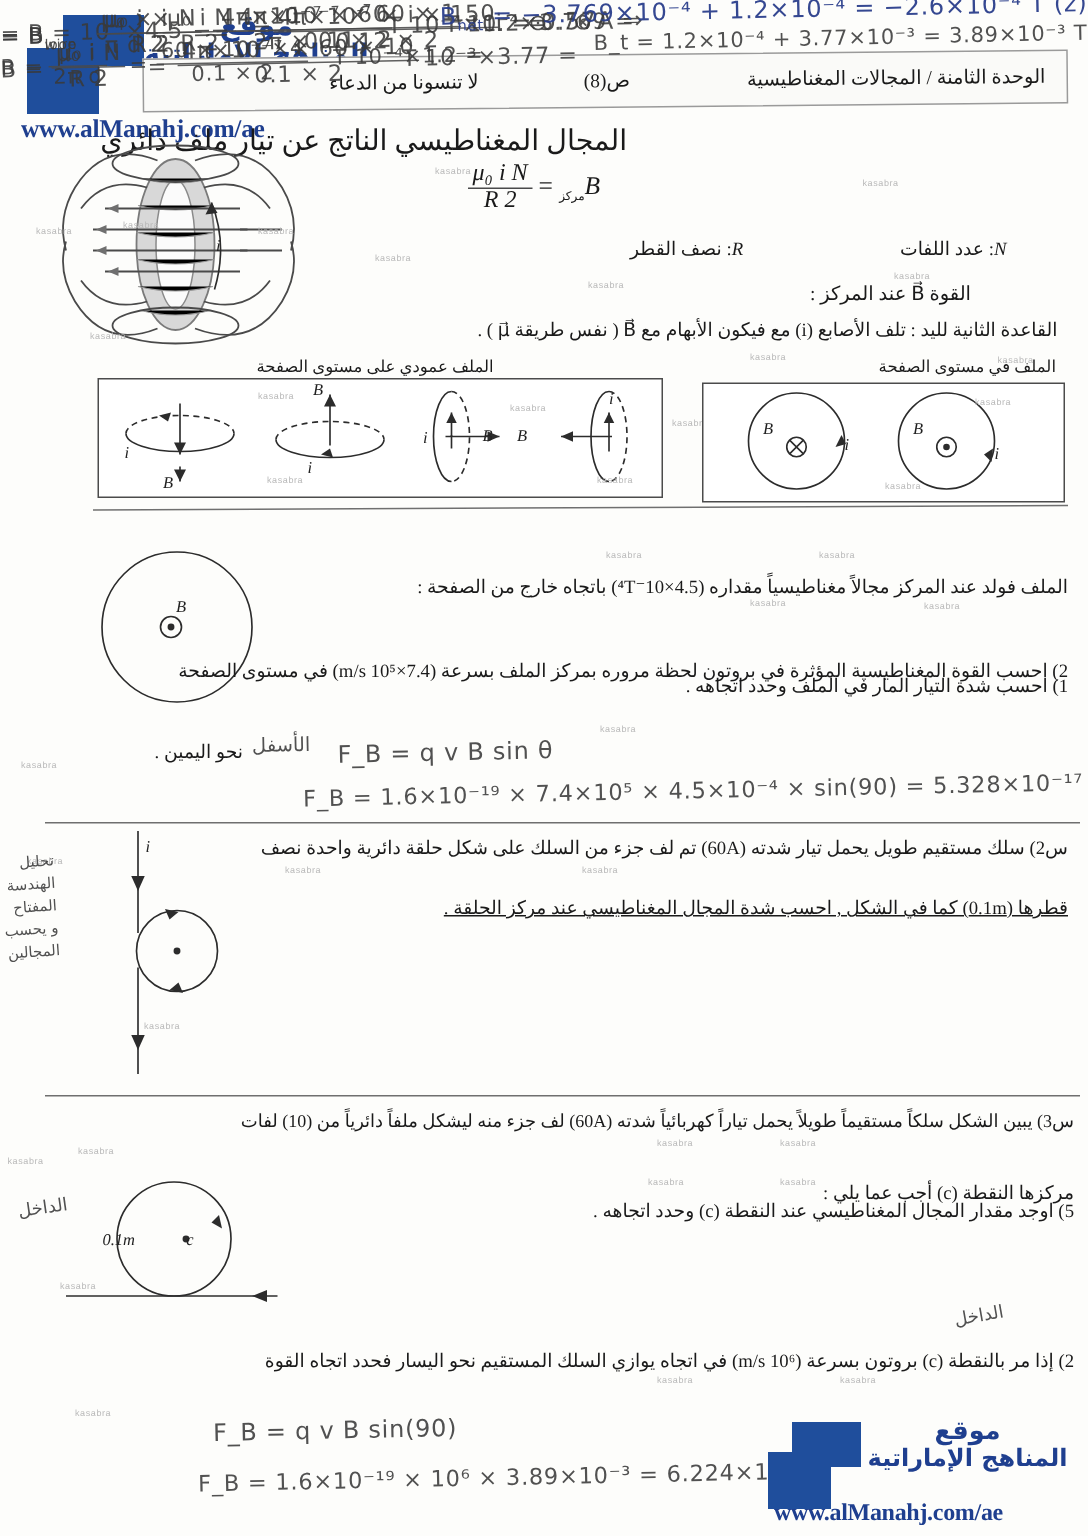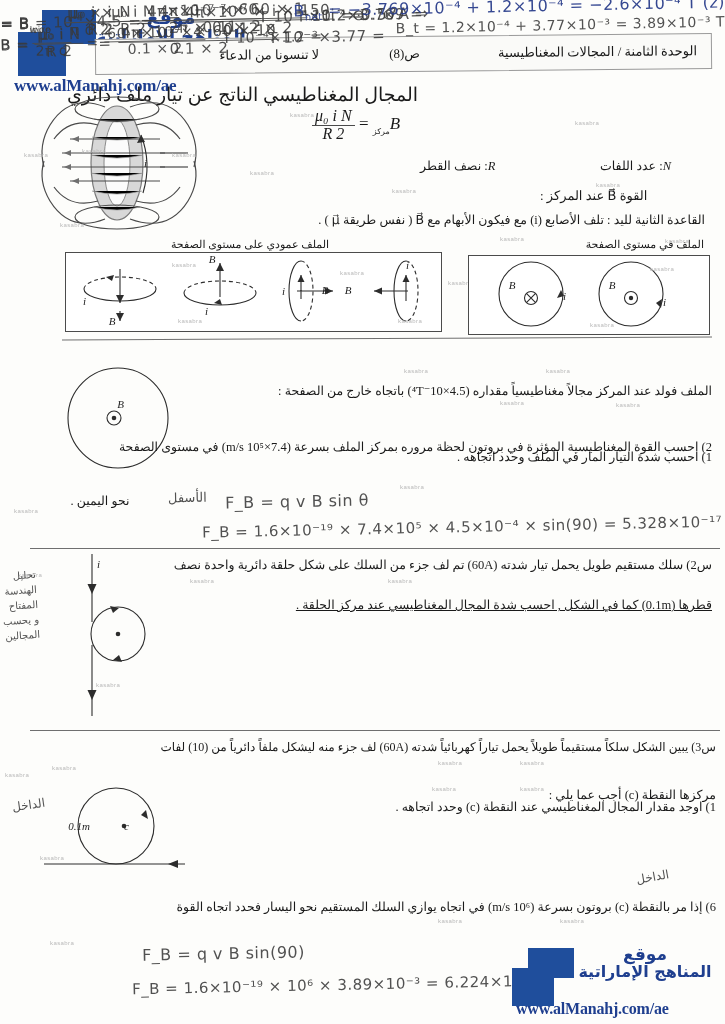--- a/index.html
+++ b/index.html
@@ -288,21 +288,21 @@
     </span>
     <span style="position:absolute;left:168px;top:6px;">=</span>
     <span class="frac" style="position:absolute;left:182px;top:0;font-size:15px;">
       <span class="num">4π×10<span class="sup">-7</span> × i × 150</span>
         <span class="den">2 × 0.12</span>
     </span>
     <span style="position:absolute;left:330px;top:5px;white-space:nowrap;font-size:16px;">⇒ i = 0.57A</span>
   </div>
 
   <div class="qtxt ar" style="left:62px;top:438px;width:650px;white-space:nowrap;">2) احسب القوة المغناطيسية المؤثرة في بروتون لحظة مروره بمركز الملف بسرعة (7.4×10⁵ m/s) في مستوى الصفحة</div>
-  <div class="qtxt ar" style="left:50px;top:492px;width:100px;text-align:center;">نحو اليمين .</div>
+  <div class="qtxt ar" style="left:62px;top:492px;width:100px;">نحو اليمين .</div>
   <div class="hand" style="position:absolute;left:168px;top:490px;font-size:13px;direction:rtl;">الأسفل</div>
   <div class="kas" style="left:400px;top:484px;">kasabra</div>
   <div class="kas" style="left:14px;top:508px;">kasabra</div>
 
   <div class="hand" style="position:absolute;left:225px;top:492px;font-size:16px;">F_B = q v B sin θ</div>
   <div class="hand" style="position:absolute;left:202px;top:518px;font-size:15px;white-space:nowrap;">F_B = 1.6×10⁻¹⁹ × 7.4×10⁵ × 4.5×10⁻⁴ × sin(90) = 5.328×10⁻¹⁷ N</div>
 
   <div class="rule" style="left:30px;top:548px;width:690px;"></div>
 
   <div class="qtxt ar" style="left:40px;top:556px;width:672px;white-space:nowrap;">س2) سلك مستقيم طويل يحمل تيار شدته (60A) تم لف جزء من السلك على شكل حلقة دائرية واحدة نصف</div>
@@ -368,21 +368,21 @@
   <div class="qtxt ar" style="left:36px;top:738px;width:680px;white-space:nowrap;font-size:12px;font-family:Liberation Serif, serif;">س3) يبين الشكل سلكاً مستقيماً طويلاً يحمل تياراً كهربائياً شدته (60A) لف جزء منه ليشكل ملفاً دائرياً من (10) لفات</div>
   <div class="qtxt ar" style="left:36px;top:770px;width:680px;white-space:nowrap;margin-top:16px;">مركزها النقطة (c) أجب عما يلي :</div>
   <div class="kas" style="left:438px;top:760px;">kasabra</div>
   <div class="kas" style="left:520px;top:760px;">kasabra</div>
   <div class="kas" style="left:5px;top:772px;">kasabra</div>
   <div class="kas" style="left:432px;top:786px;">kasabra</div>
   <div class="kas" style="left:520px;top:786px;">kasabra</div>
   <div class="kas" style="left:52px;top:765px;">kasabra</div>
   <div class="kas" style="left:40px;top:855px;">kasabra</div>
 
-  <div class="qtxt ar" style="left:36px;top:798px;width:680px;white-space:nowrap;">1) اوجد مقدار المجال المغناطيسي عند النقطة (c) وحدد اتجاهه .</div>
+  <div class="qtxt ar" style="left:36px;top:798px;width:680px;white-space:nowrap;">5) اوجد مقدار المجال المغناطيسي عند النقطة (c) وحدد اتجاهه .</div>
 
   <div class="abs" style="left:10px;top:770px;">
     <svg width="175" height="115" viewBox="0 0 175 115">
       <circle cx="106" cy="56" r="38" class="st"></circle>
       <text class="lbl" x="80" y="60" font-size="9">0.1m</text>
       <circle cx="114" cy="56" r="2.3" fill="#2c2c2c"></circle>
       <text class="lbl" x="119" y="60" font-size="10">c</text>
       <path d="M34 94 L175 94" class="st"></path>
       <path d="M158 94 l10 -4 v8 z" fill="#2c2c2c"></path>
       <path d="M136 40 l2 9 l-7 -4 z" fill="#2c2c2c"></path>
@@ -420,21 +420,21 @@
     </span>
     <span style="position:absolute;left:222px;top:6px;white-space:nowrap;">= 1.2×10⁻⁴ T</span>
   </div>
 
   <div class="hand" style="left:206px;top:876px;font-size:14px;white-space:nowrap;">
     <span>B_t</span>
     <span>= 1.2×10⁻⁴ + 3.77×10⁻³ = 3.89×10⁻³ T</span>
   </div>
   <div class="hand" style="position:absolute;left:636px;top:870px;font-size:12px;direction:rtl;transform:rotate(-10deg);">الداخل</div>
 
-  <div class="qtxt ar" style="left:36px;top:898px;width:680px;white-space:nowrap;">6) إذا مر بالنقطة (c) بروتون بسرعة (10⁶ m/s) في اتجاه يوازي السلك المستقيم نحو اليسار فحدد اتجاه القوة</div>
+  <div class="qtxt ar" style="left:36px;top:898px;width:680px;white-space:nowrap;">2) إذا مر بالنقطة (c) بروتون بسرعة (10⁶ m/s) في اتجاه يوازي السلك المستقيم نحو اليسار فحدد اتجاه القوة</div>
   <div class="kas" style="left:438px;top:918px;">kasabra</div>
   <div class="kas" style="left:560px;top:918px;">kasabra</div>
   <div class="kas" style="left:50px;top:940px;">kasabra</div>
 
   <div class="hand" style="position:absolute;left:142px;top:944px;font-size:16px;">F_B = q v B sin(90)</div>
   <div class="hand" style="position:absolute;left:132px;top:976px;font-size:15px;white-space:nowrap;">F_B = 1.6×10⁻¹⁹ × 10⁶ × 3.89×10⁻³ = 6.224×10⁻¹⁶</div>
 
   <div class="logo-mark" style="left:512px;top:948px;width:70px;height:58px;">
     <i style="left: 16px; top: 0px; width: 46px; height: 30px; background: rgb(31, 78, 156);"></i>
     <i style="left: 0px; top: 20px; width: 42px; height: 38px; background: rgb(31, 78, 156);"></i>

